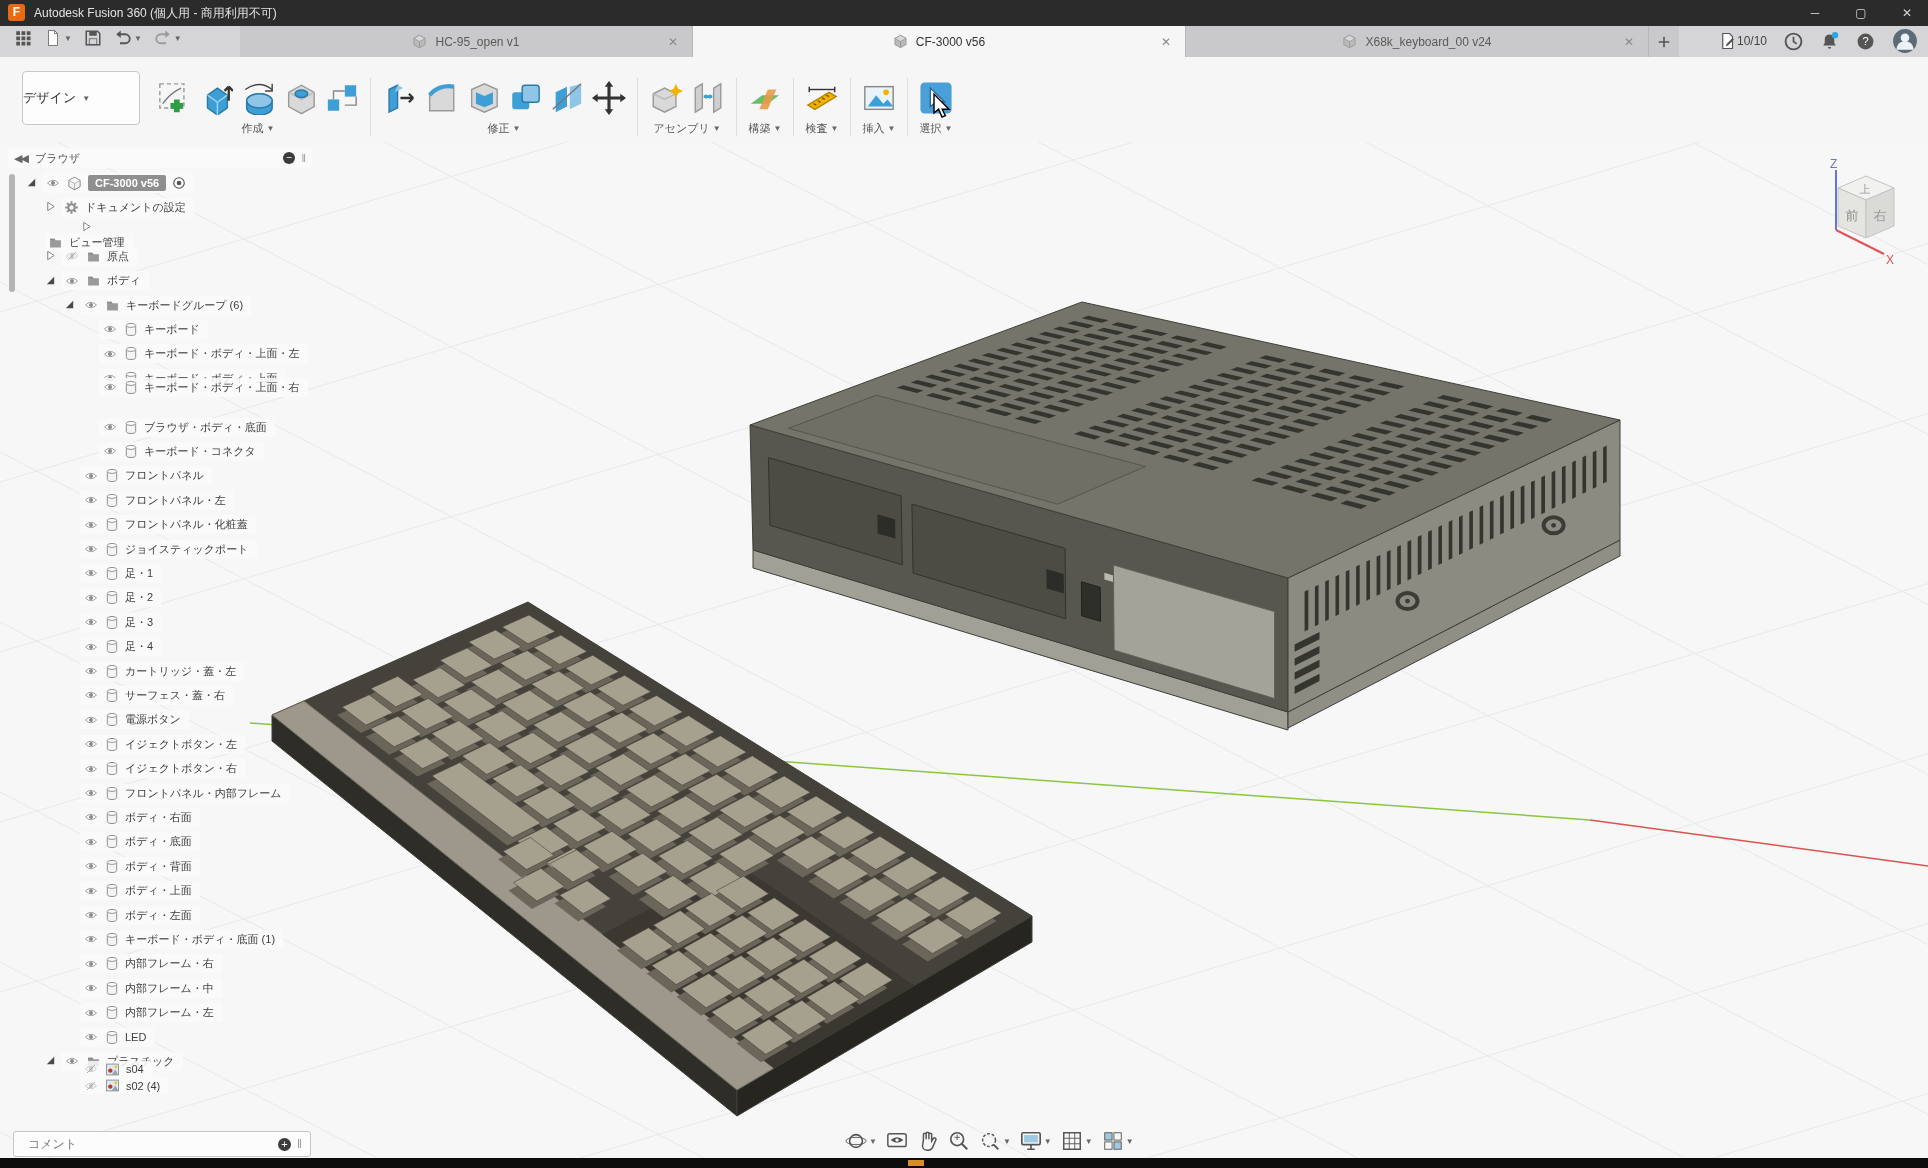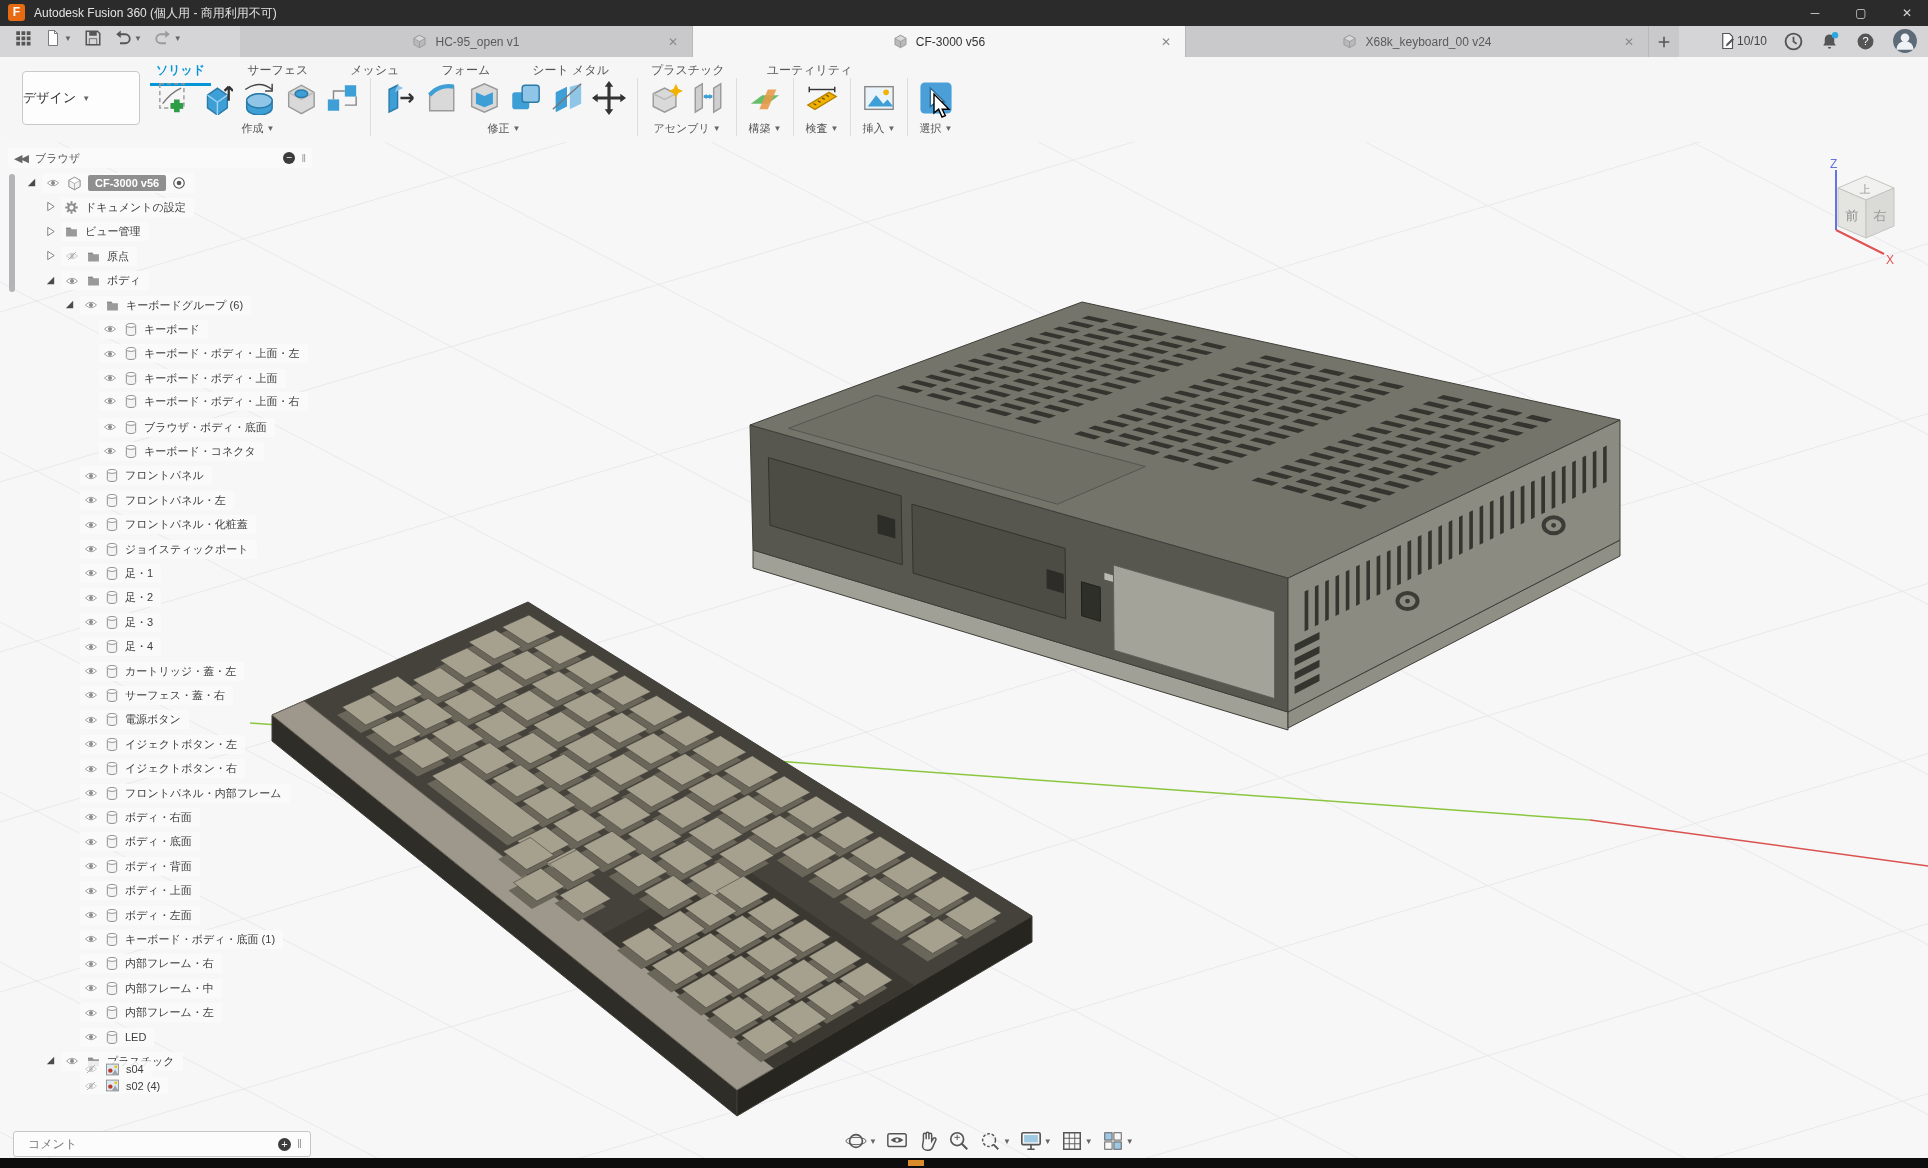--- a/index.html
+++ b/index.html
@@ -214,29 +214,20 @@
           </svg>
         </span>
       </div>
 </div>
 
 <div id="ribbon">
   <div id="workspace-btn">
     <span>デザイン</span>
     <span class="caret">▼</span>
   </div>
-  <div id="ribbon-tabs">
-        <div class="rtab active">ソリッド</div>
-        <div class="rtab">サーフェス</div>
-        <div class="rtab">メッシュ</div>
-        <div class="rtab">フォーム</div>
-        <div class="rtab">シート メタル</div>
-        <div class="rtab">プラスチック</div>
-        <div class="rtab">ユーティリティ</div>
-      </div>
   <div id="ribbon-groups">
         <div class="rgroup">
           <div class="rgroup-icons">
             <span style="display: inline-flex; align-items: center;">
               <svg width="34" height="34" viewBox="0 0 24 24">
                 <rect x="2" y="2" width="17" height="17" fill="none" stroke="#9a9a9a" stroke-dasharray="3 2"></rect>
                 <path d="M4 16 Q10 8 17 5" fill="none" stroke="#777"></path>
                 <path d="M14 13v9M9.5 17.5h9" stroke="#2e9e44" stroke-width="4"></path>
               </svg>
             </span>
@@ -934,21 +925,21 @@
                 <svg width="15" height="15" viewBox="0 0 24 24">
                   <circle cx="12" cy="12" r="5" fill="none" stroke="#8a8a8a" stroke-width="3"></circle>
                   <g stroke="#8a8a8a" stroke-width="3">
                     <path d="M12 2v4M12 18v4M2 12h4M18 12h4M5 5l3 3M19 5l-3 3M5 19l3-3M19 19l-3-3"></path>
                   </g>
                 </svg>
               </span>
               <span class="tlabel">ドキュメントの設定</span>
             </span>
           </div>
-          <div class="trow" style="left: 45px; top: 78.8px; pointer-events: auto;">
+          <div class="trow" style="left: 45px; top: 78.8px; pointer-events: auto; flex-direction: column;">
             <span class="tri">
               <svg width="11" height="11" viewBox="0 0 24 24">
                 <path d="M6 3l14 9-14 9z" fill="#fff" stroke="#777" stroke-width="2"></path>
               </svg>
             </span>
             <span class="tchip">
               <span style="display: inline-flex; align-items: center;">
                 <svg width="15" height="13" viewBox="0 0 24 24">
                   <path d="M2 5h8l2 3h10v13H2z" fill="#9a9a9a"></path>
                   <path d="M2 5h8l2 3H2z" fill="#8a8a8a"></path>
@@ -1071,21 +1062,21 @@
               </span>
               <span style="display: inline-flex; align-items: center;">
                 <svg width="14" height="15" viewBox="0 0 24 24">
                   <path d="M4 5v14a8 3.4 0 0 0 16 0V5" fill="#f4f4f4" stroke="#8a8a8a" stroke-width="1.6"></path>
                   <ellipse cx="12" cy="5" rx="8" ry="3.4" fill="#fff" stroke="#8a8a8a" stroke-width="1.6"></ellipse>
                 </svg>
               </span>
               <span class="tlabel">キーボード・ボディ・上面</span>
             </span>
           </div>
-          <div class="trow" style="left: 83px; top: 248px; pointer-events: auto;">
+          <div class="trow" style="left: 83px; top: 234px; pointer-events: auto;">
             <span class="tri"></span>
             <span class="tchip">
               <span style="display: inline-flex; align-items: center;">
                 <svg width="16" height="12" viewBox="0 0 24 24">
                   <path d="M1 12q11-11 22 0q-11 11-22 0z" fill="#fff" stroke="#8a8a8a" stroke-width="1.6" transform="translate(0 0)"></path>
                   <circle cx="12" cy="12" r="4" fill="#8a8a8a"></circle>
                 </svg>
               </span>
               <span style="display: inline-flex; align-items: center;">
                 <svg width="14" height="15" viewBox="0 0 24 24">

